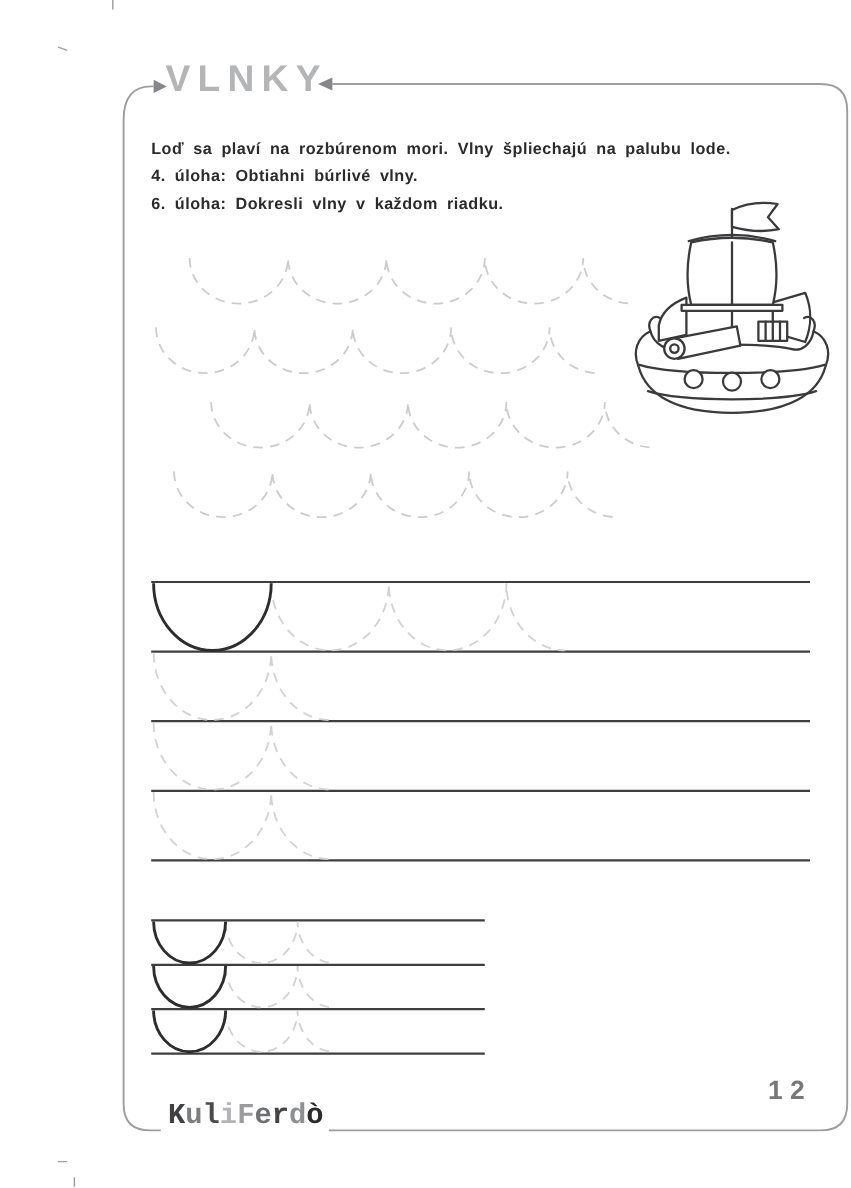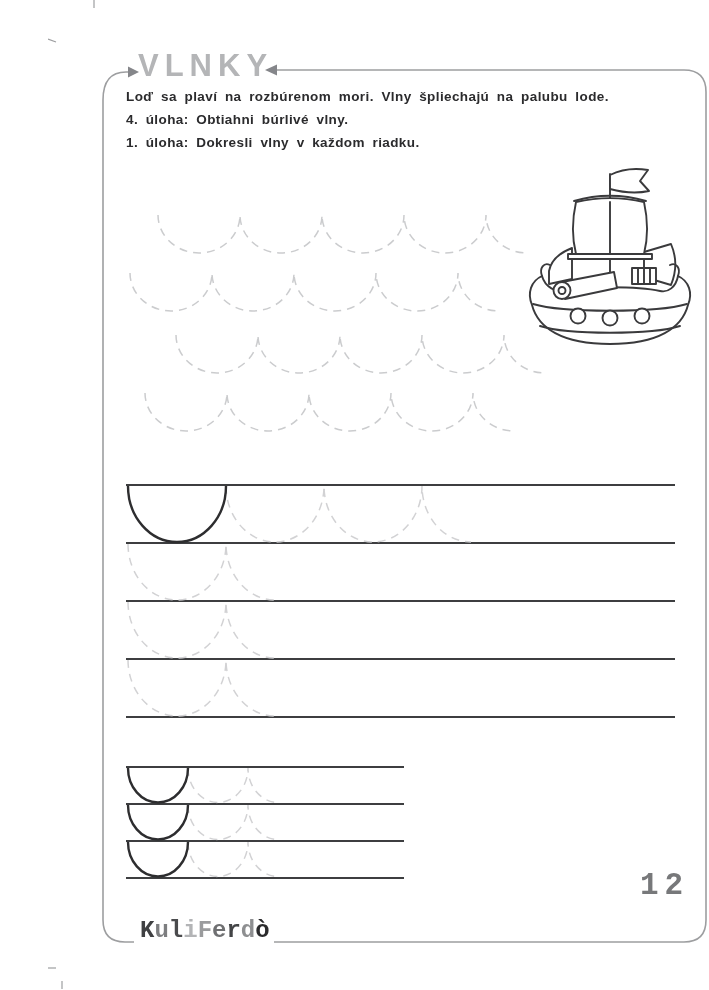--- a/index.html
+++ b/index.html
@@ -9,27 +9,27 @@
   .frame{stroke:var(--frame);stroke-width:1.6;fill:none;}
   .cropmark{stroke:var(--frame);stroke-width:1.2;fill:none;}
   .arrowhead{fill:var(--arrow);stroke:none;}
   .rule{stroke:var(--rule);stroke-width:1.8;fill:none;}
   .trace{stroke:var(--solid-trace);stroke-width:2.4;fill:none;}
   .guide{stroke:var(--guide);stroke-width:1.5;fill:none;stroke-dasharray:8 6;}
   .wave{stroke:var(--wave);stroke-width:1.5;fill:none;stroke-dasharray:8 6;}
   .ship{stroke:var(--ship-ink);fill:none;stroke-width:1.9;stroke-linejoin:round;stroke-linecap:round;}
   .title{position:absolute;left:90px;top:48px;font-size:31px;font-weight:bold;
          letter-spacing:6px;color:var(--title);}
-  .instructions{position:absolute;left:78px;top:89px;width:560px;}
+  .instructions{position:absolute;left:78px;top:116px;width:560px;}
   .instructions p{margin:0 0 8px 0;font-size:13.5px;font-weight:bold;line-height:15px;
          letter-spacing:0.4px;word-spacing:3.5px;color:var(--text);}
   .logo{position:absolute;left:88px;top:917px;font-family:"Liberation Mono", monospace;
          font-weight:bold;font-size:24px;letter-spacing:0px;background:#ffffff;padding:0 4px;}
-  .page-number{position:absolute;left:592px;top:868px;font-family:Liberation Mono, monospace;
-         font-weight:bold;font-size:31px;letter-spacing:6px;color:var(--page-number);}
+  .page-number{position:absolute;left:592px;top:896px;font-family:Liberation Sans, sans-serif;
+         font-weight:bold;font-size:22px;letter-spacing:6px;color:var(--page-number);}
 </style>
 </head>
 <body>
 
 <div class="page">
 
   <svg width="709" height="990" viewBox="0 0 709 990">
 
     <g>
       <path class="frame" d="M80,72 L78,72 Q55,72 55,100 L55,920 Q55,942 77,942 L86,942"></path>
@@ -113,18 +113,18 @@
       <circle cx="44" cy="130.5" r="8.5" fill="#ffffff"></circle>
       <circle cx="44" cy="130.5" r="3.5"></circle>
     </g>
   </svg>
 
   <div class="title">VLNKY</div>
 
   <div class="instructions">
     <p>Loď sa plaví na rozbúrenom mori. Vlny špliechajú na palubu lode.</p>
     <p>4. úloha: Obtiahni búrlivé vlny.</p>
-    <p>1. úloha: Dokresli vlny v každom riadku.</p>
+    <p>6. úloha: Dokresli vlny v každom riadku.</p>
   </div>
 
   <div class="logo"><span style="color: rgb(63, 64, 66);">K</span><span style="color: rgb(125, 126, 128);">u</span><span style="color: rgb(74, 75, 77);">l</span><span style="color: rgb(179, 180, 182);">i</span><span style="color: rgb(154, 155, 157);">F</span><span style="color: rgb(111, 112, 114);">e</span><span style="color: rgb(67, 68, 70);">r</span><span style="color: rgb(142, 143, 145);">d</span><span style="color: rgb(42, 42, 44);">ò</span></div>
   <div class="page-number">12</div>
 </div>
 
 </body></html>

